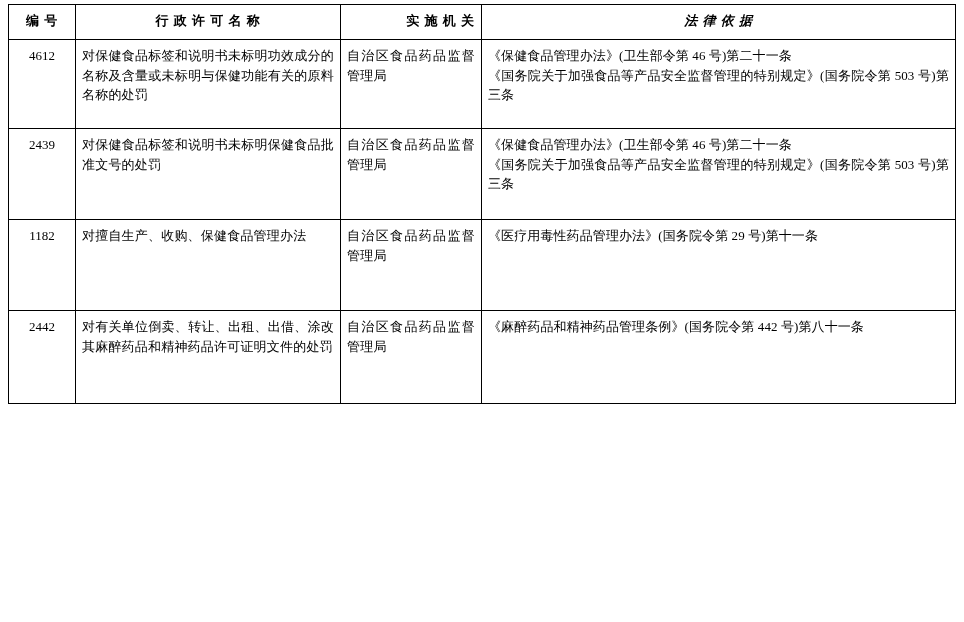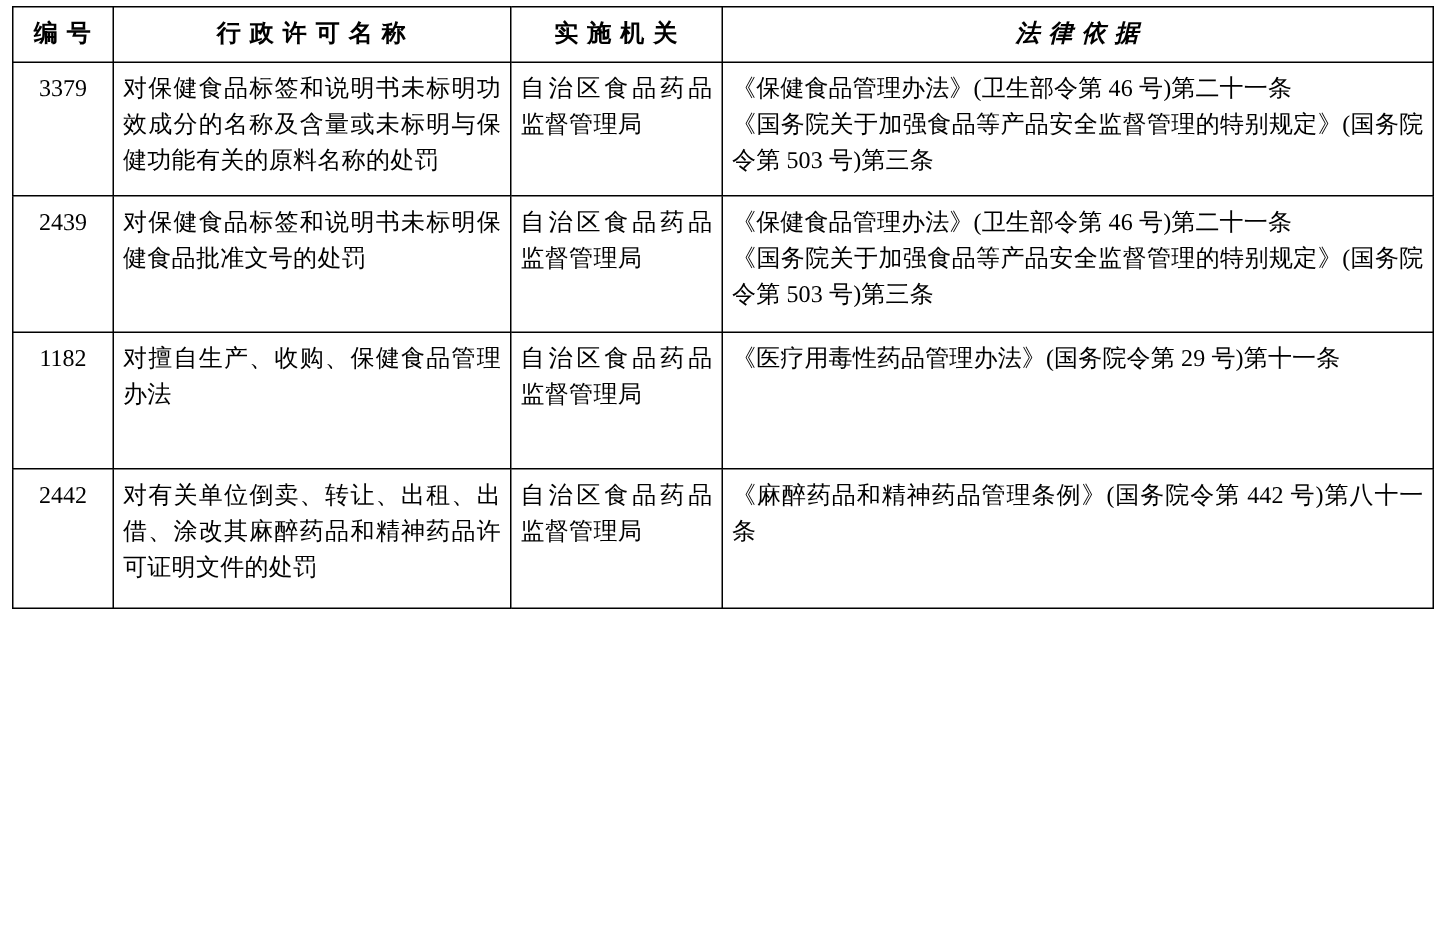--- a/index.html
+++ b/index.html
@@ -24,35 +24,35 @@
     width: 948px;
     border-collapse: collapse;
     table-layout: fixed;
     border: 1px solid #000;
   }
   table.permit-table th,
   table.permit-table td {
     border: 1px solid #000;
     vertical-align: top;
     padding: 6px 6px;
-    font-size: 16px;
+    font-size: 13px;
     line-height: 1.5;
   }
   thead th {
     text-align: center;
     vertical-align: middle;
     font-weight: bold;
     font-size: 15px;
     padding: 5px 4px;
     height: 22px;
     letter-spacing: 1px;
   }
   th.col-no   { width: 54px; }
   th.col-name { width: 252px; }
-  th.col-org  { width: 128px; }
+  th.col-org  { width: 128px; text-align: right; }
   th.col-law  { width: auto; font-style: italic; }
 
   td.cell-no {
     text-align: center;
     vertical-align: middle;
     font-size: 14px;
     font-family: "Liberation Serif", "DejaVu Serif", serif;
   }
   td.cell-name {
     text-align: justify;
@@ -85,21 +85,21 @@
     <thead>
       <tr>
         <th class="col-no">编 号</th>
         <th class="col-name">行 政 许 可 名 称</th>
         <th class="col-org">实 施 机 关</th>
         <th class="col-law">法 律 依 据</th>
       </tr>
     </thead>
     <tbody>
       <tr class="row-h1">
-        <td class="cell-no">3379</td>
+        <td class="cell-no">4612</td>
         <td class="cell-name">对保健食品标签和说明书未标明功效成分的名称及含量或未标明与保健功能有关的原料名称的处罚</td>
         <td class="cell-org">自治区食品药品监督管理局</td>
         <td class="cell-law">
           <span class="law-line">《保健食品管理办法》(卫生部令第 46 号)第二十一条</span>
           <span class="law-line">《国务院关于加强食品等产品安全监督管理的特别规定》(国务院令第 503 号)第三条</span>
         </td>
       </tr>
       <tr class="row-h3">
         <td class="cell-no">2439</td>
         <td class="cell-name">对保健食品标签和说明书未标明保健食品批准文号的处罚</td>

